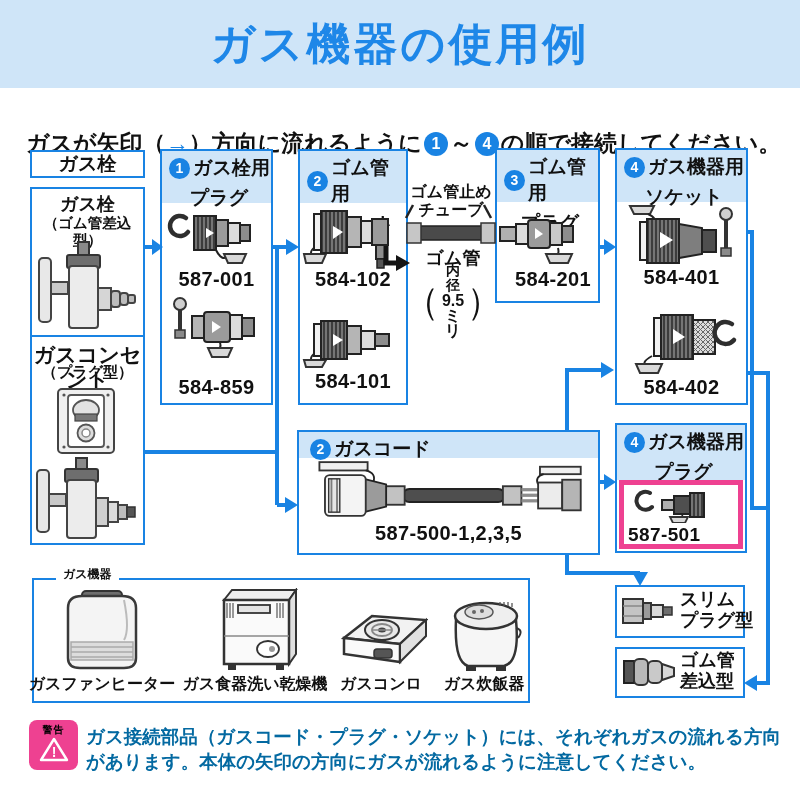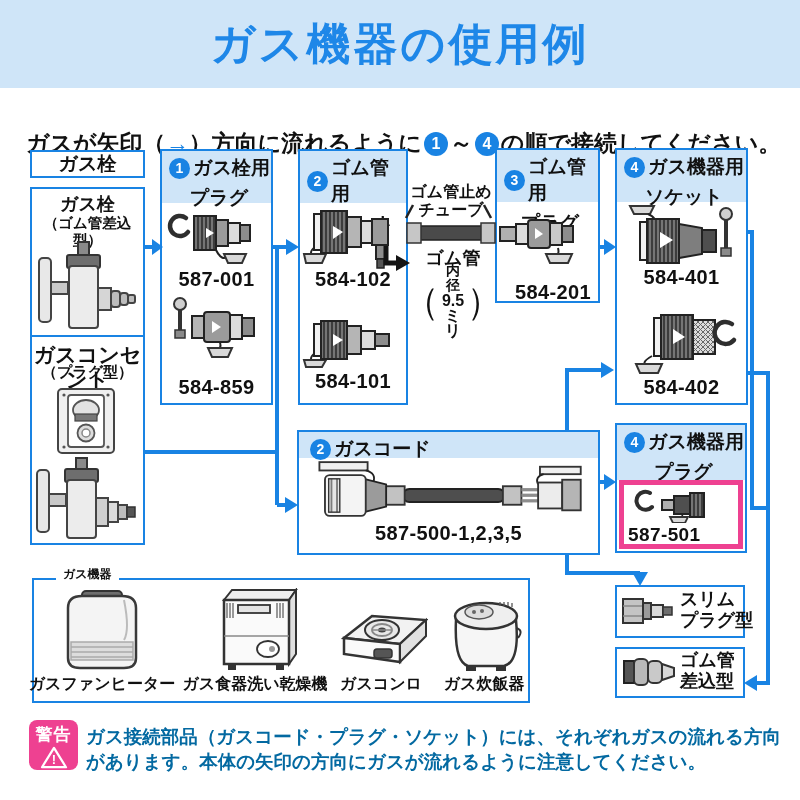--- a/index.html
+++ b/index.html
@@ -31,21 +31,21 @@
   .stopper{position:absolute;left:403px;top:183px;width:96px;text-align:center;
            font-size:16px;font-weight:bold;line-height:18px;z-index:3;}
   .tubename{position:absolute;left:407px;top:246px;width:92px;text-align:center;font-size:18px;font-weight:bold;}
   .tubespec{position:absolute;left:405px;top:263px;width:96px;display:flex;align-items:center;justify-content:center;}
   .tubespec .par{font-size:34px;font-weight:normal;transform:scaleY(1.1);line-height:34px;}
   .tubespec .col{text-align:center;font-weight:bold;line-height:15px;padding:0 1px;}
   .tubespec .col .a{font-size:14px;}
   .tubespec .col .b{font-size:16px;}
   .badge{position:absolute;left:29px;top:720px;width:49px;height:50px;background:#ee4191;border-radius:8px;
          display:flex;flex-direction:column;align-items:center;padding-top:3px;box-sizing:border-box;}
-  .badge .bt{color:#ffffff;font-size:17px;font-weight:bold;letter-spacing:1px;}
+  .badge .bt{color:#000000;font-size:10px;font-weight:bold;letter-spacing:1px;}
   .warntxt{position:absolute;left:86px;top:724px;font-size:18.5px;font-weight:bold;color:#0369a1;
            line-height:25px;white-space:nowrap;}
 </style>
 </head>
 <body>
 
 <div class="page">
 
   <div class="hdr">
     <h1>ガス機器の使用例</h1>
@@ -254,21 +254,21 @@
   <svg class="ill" style="left:498px;top:214px;" width="94" height="50" viewBox="0 0 94 50">
     <rect x="2" y="13" width="16" height="14" fill="#b0b0b0" stroke="#222" stroke-width="2"></rect>
     <rect x="18" y="10" width="12" height="20" fill="#dcdcdc" stroke="#222" stroke-width="2"></rect>
     <rect x="30" y="6" width="22" height="28" rx="3" fill="#9b9b9b" stroke="#222" stroke-width="2"></rect>
     <polygon points="37,25 37,14 45,20 " fill="#fff"></polygon>
     <rect x="52" y="9" width="12" height="22" fill="#c9c9c9" stroke="#222" stroke-width="2"></rect>
     <rect x="64" y="12" width="11" height="16" fill="#8d8d8d" stroke="#222" stroke-width="2"></rect>
     <path d="M60 34 Q62 42 56 40" fill="none" stroke="#222" stroke-width="2"></path>
     <path d="M48 40 L74 40 L70 49 L52 49 Z" fill="#d9d9d9" stroke="#333" stroke-width="2"></path>
   </svg>
-  <div class="code" style="left:495px;top:281px;width:116px;">584-201</div>
+  <div class="code" style="left:495px;top:268px;width:116px;">584-201</div>
 
   <div class="bx" style="left:615px;top:148px;width:133px;height:257px;">
     <div class="bxhead" style="height:52px;">
       <div class="r1">
           <span class="numc sm">4</span>
           <span>ガス機器用</span>
         </div>
       <div class="r2">ソケット</div>
     </div>
   </div>

